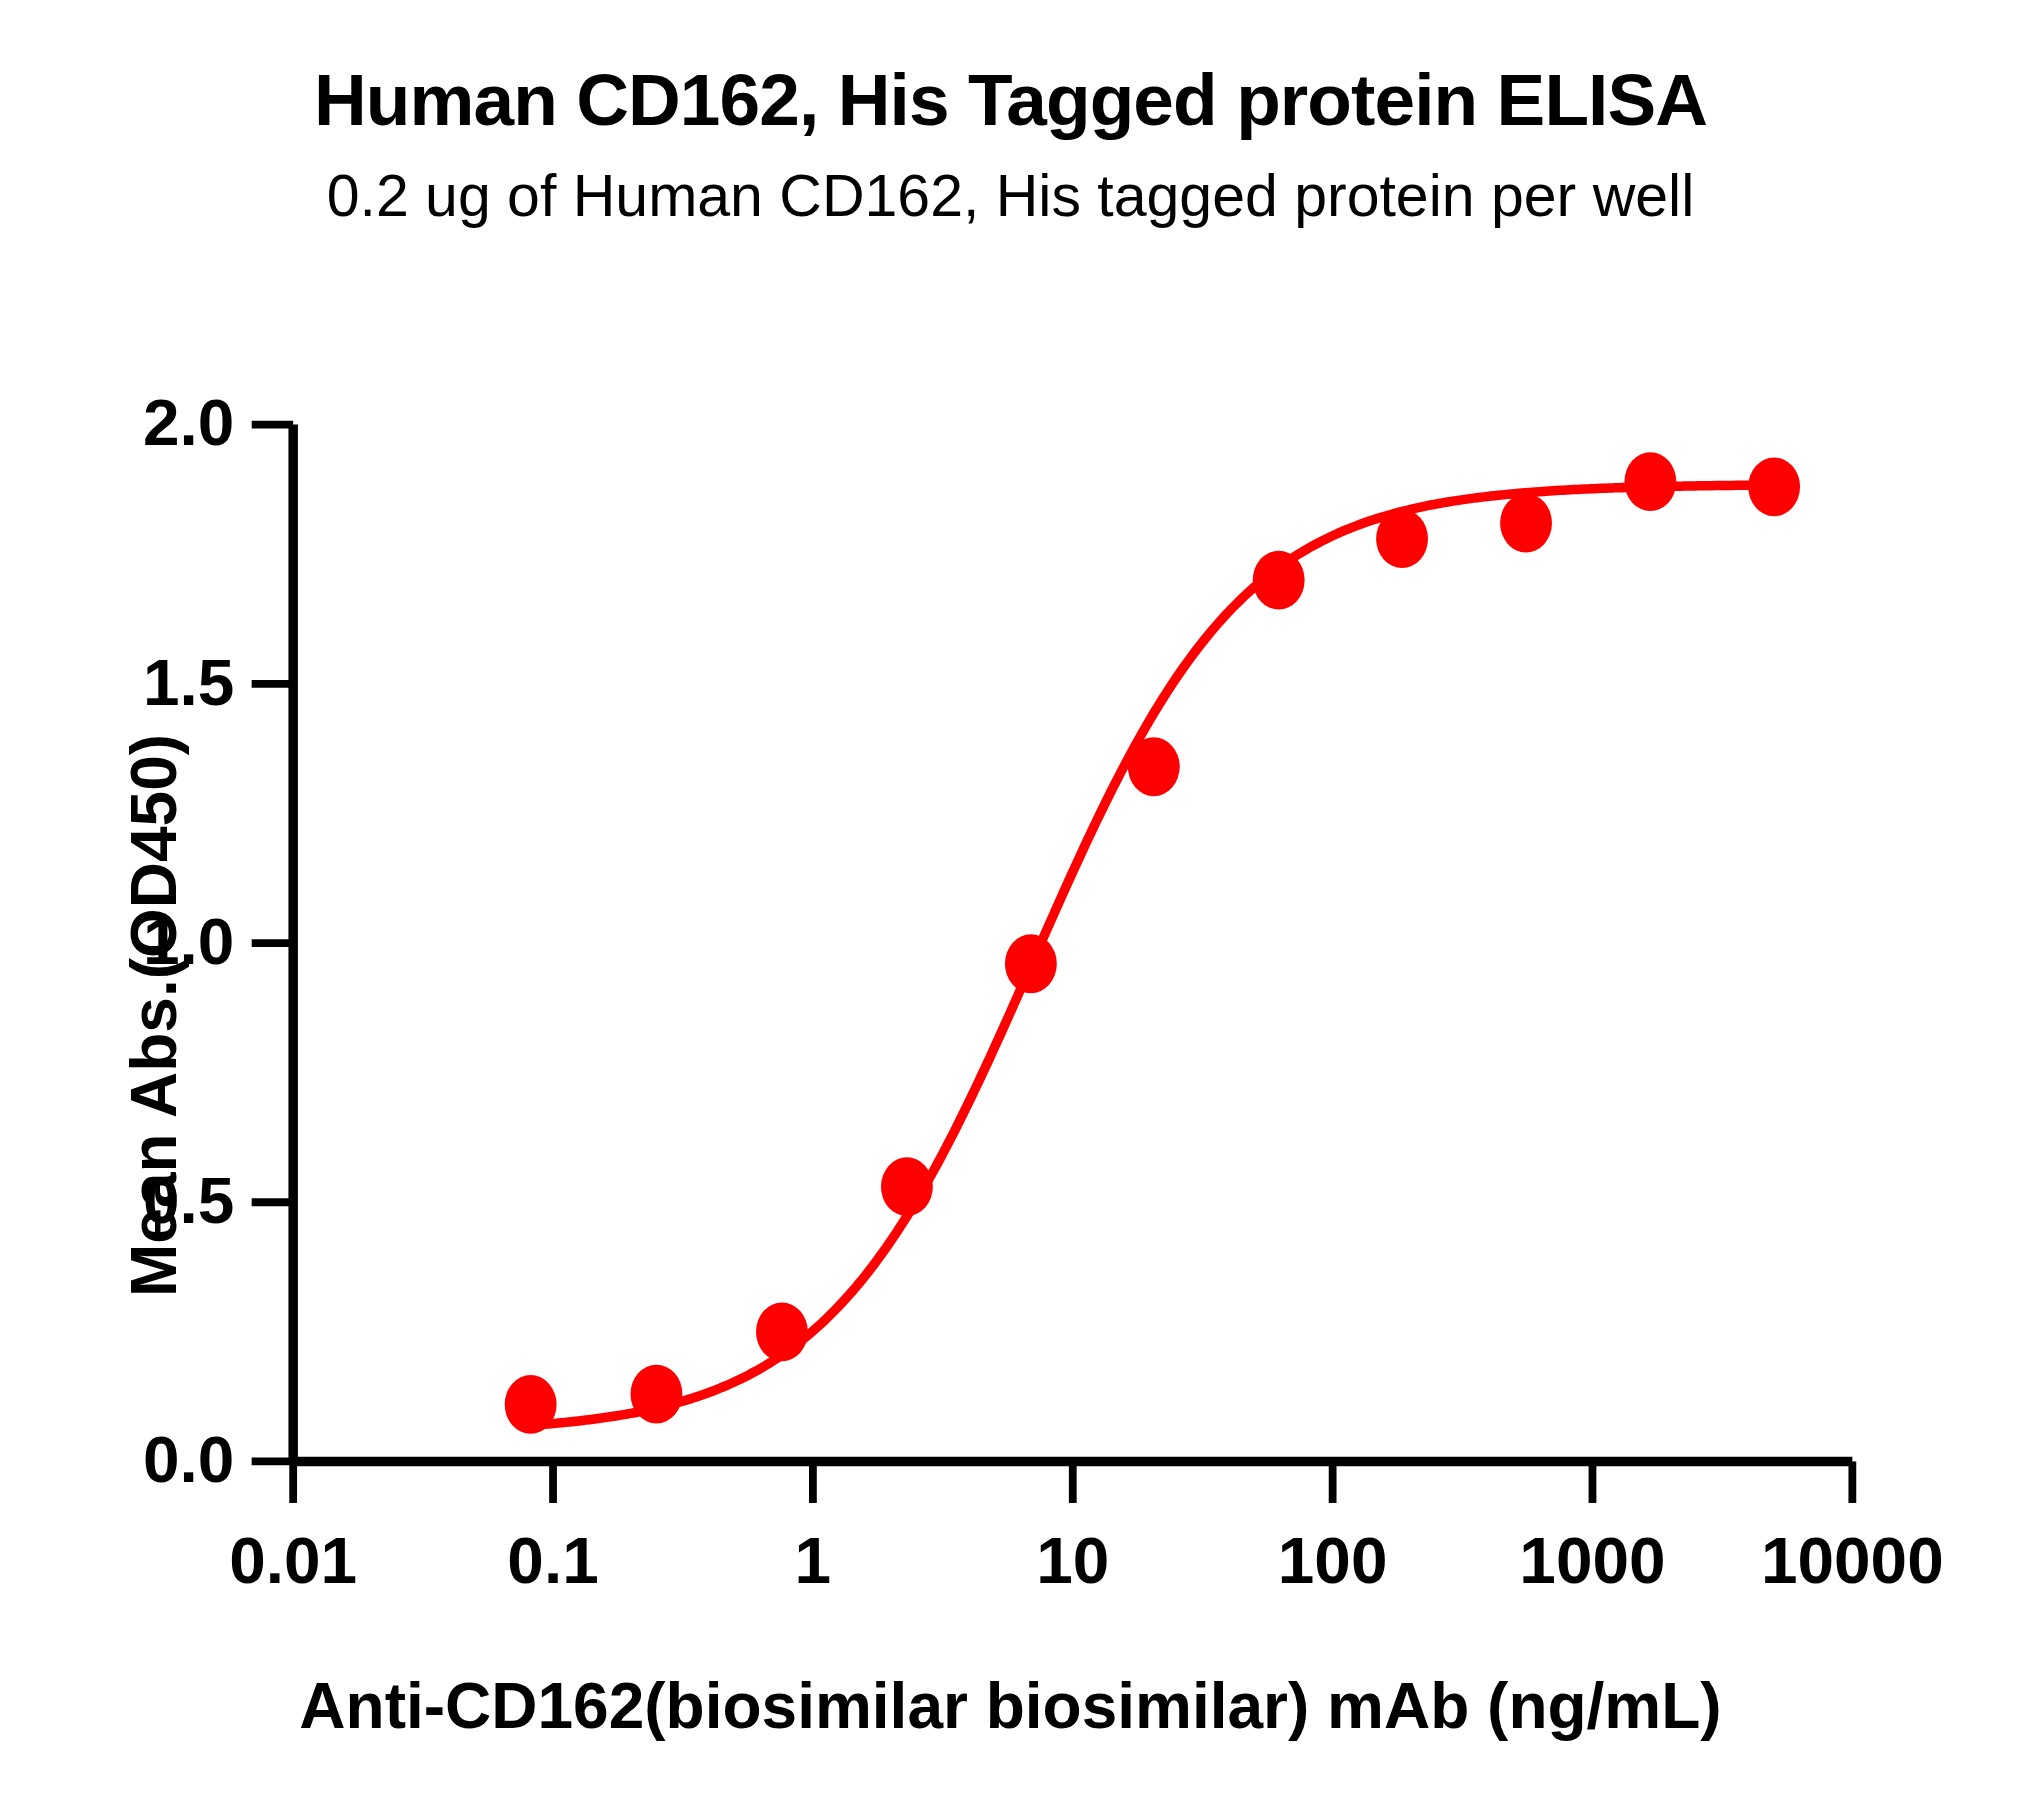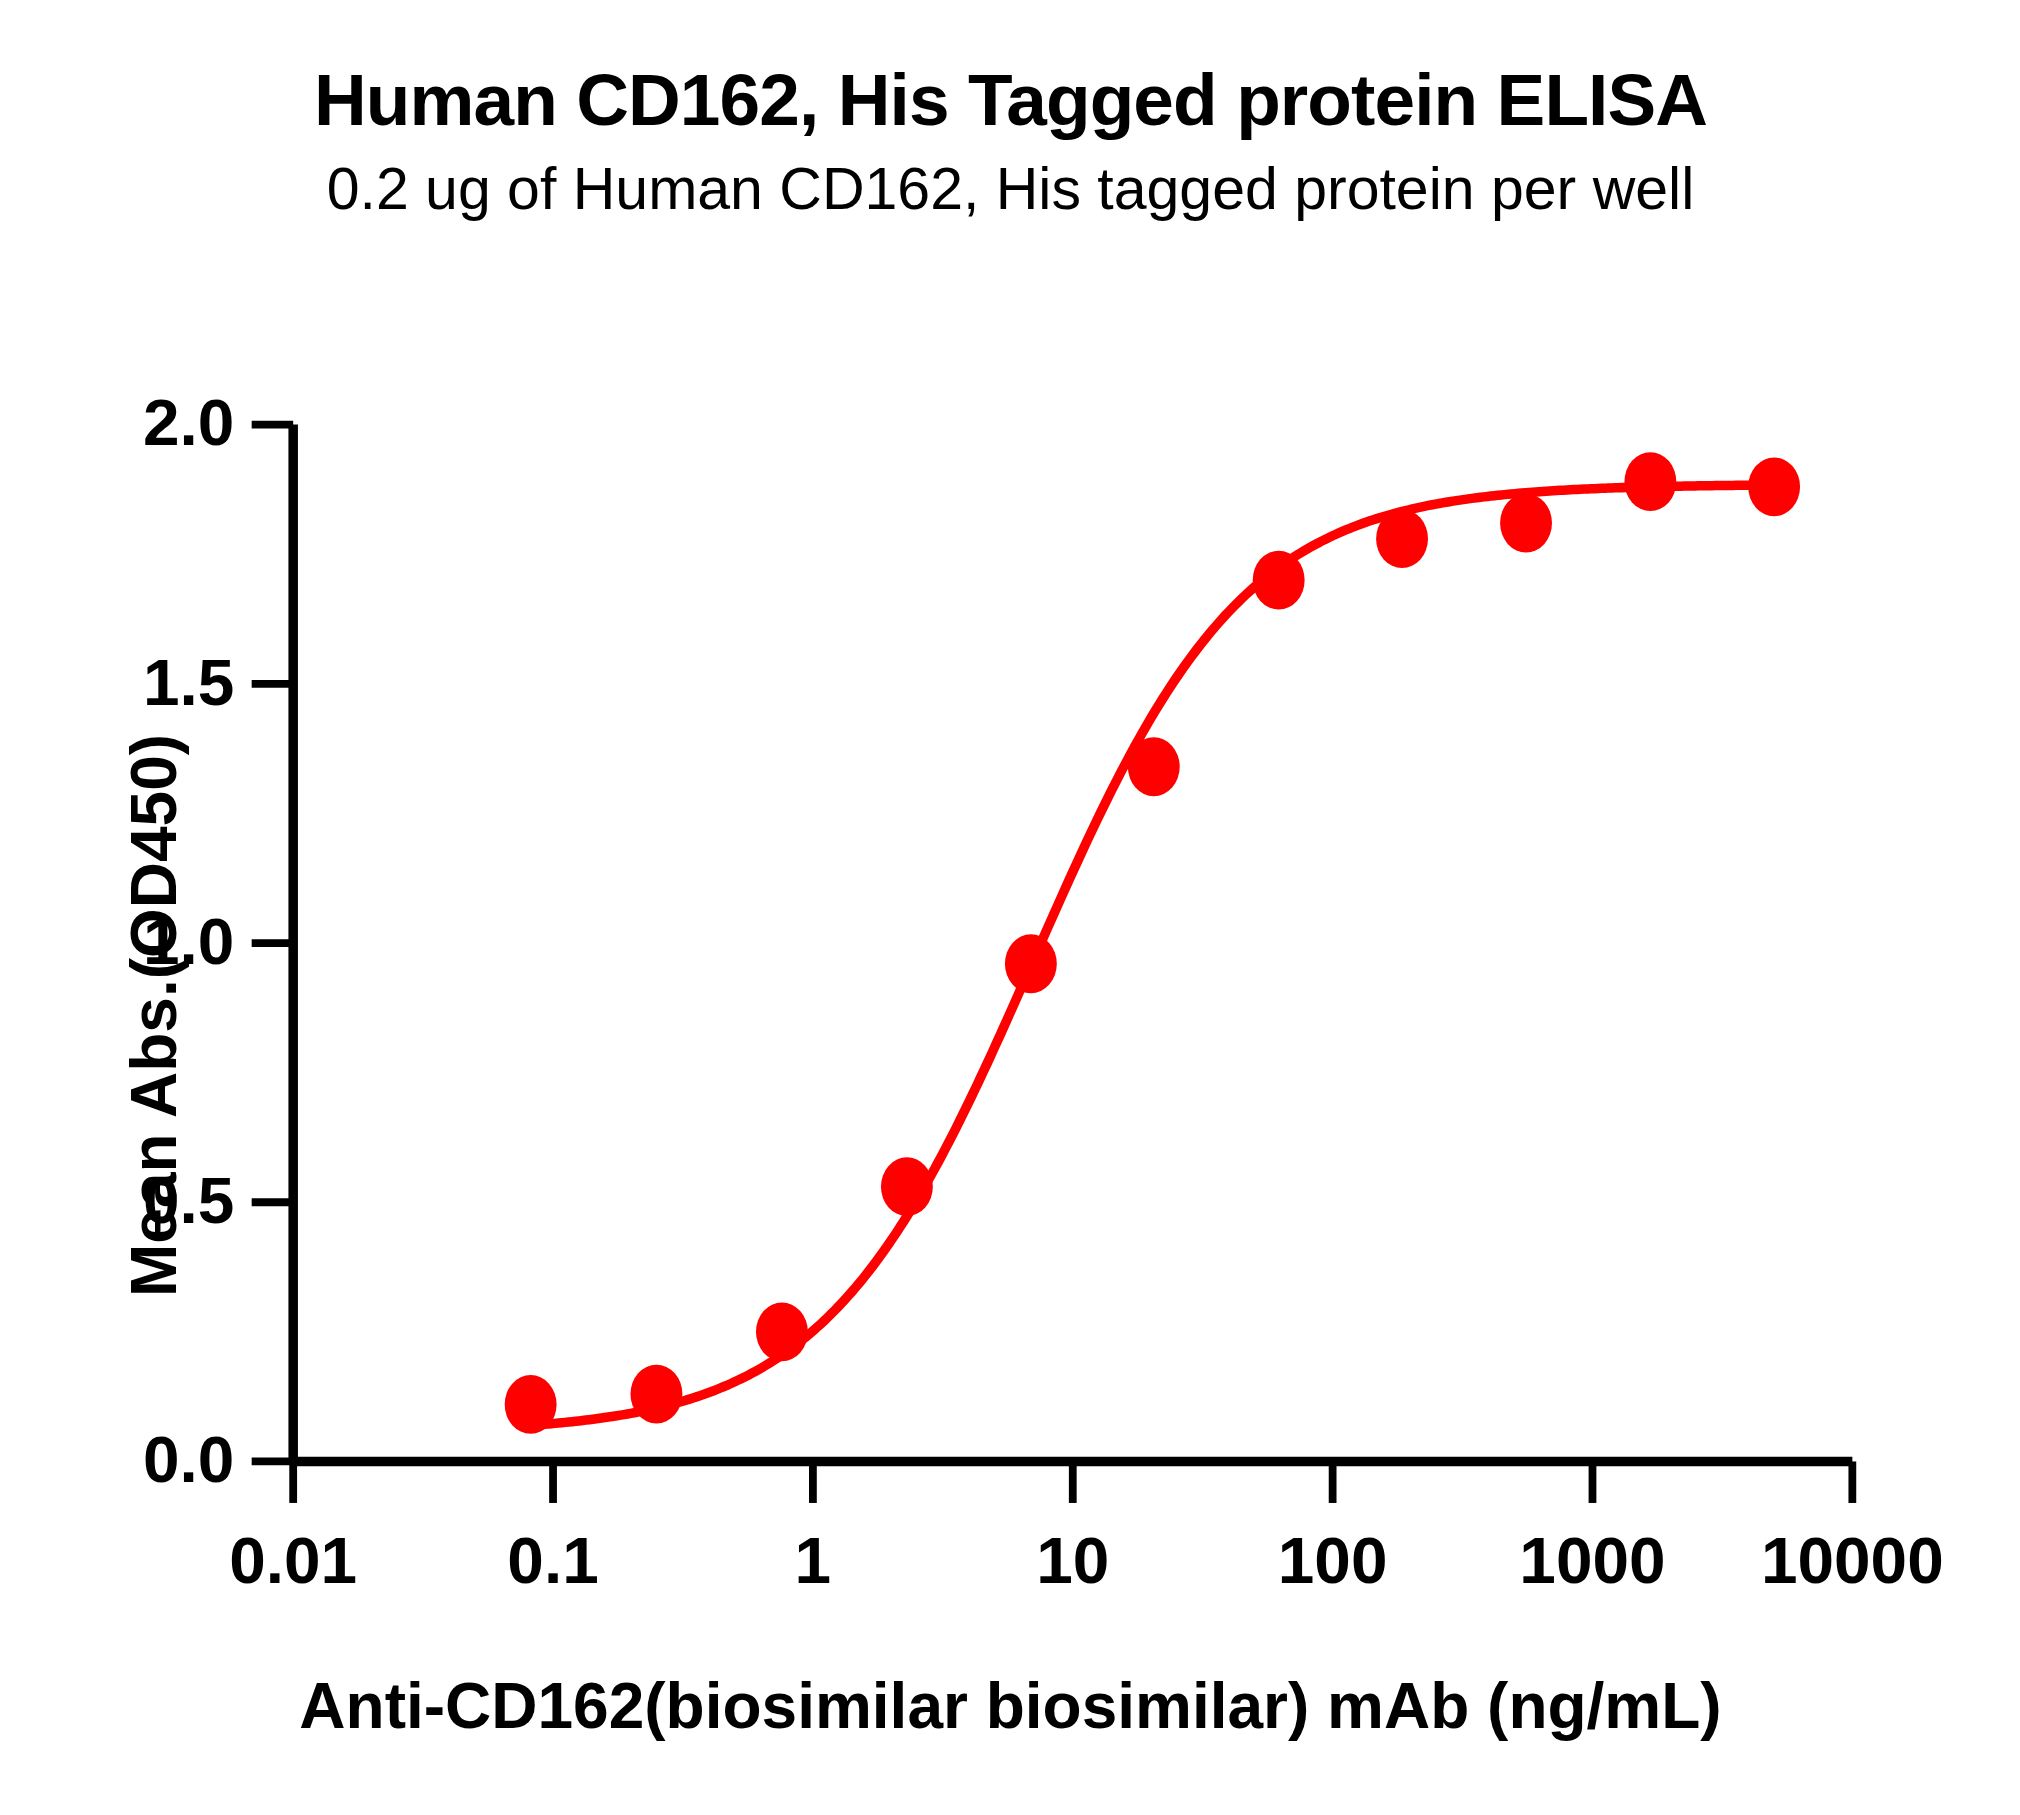--- a/index.html
+++ b/index.html
@@ -35,21 +35,21 @@
     font-size: 73px;
     font-weight: bold;
     letter-spacing: -0.9px;
     line-height: 1.08;
     white-space: nowrap;
   }
   #chart-subtitle {
     font-size: 59px;
     font-weight: normal;
     line-height: 1.2;
-    margin-top: 14px;
+    margin-top: 21px;
     white-space: nowrap;
   }
 
   
   #y-axis-title {
     position: absolute;
     left: 0px;
     top: 0px;
     width: 1038px;
     height: 104px;

